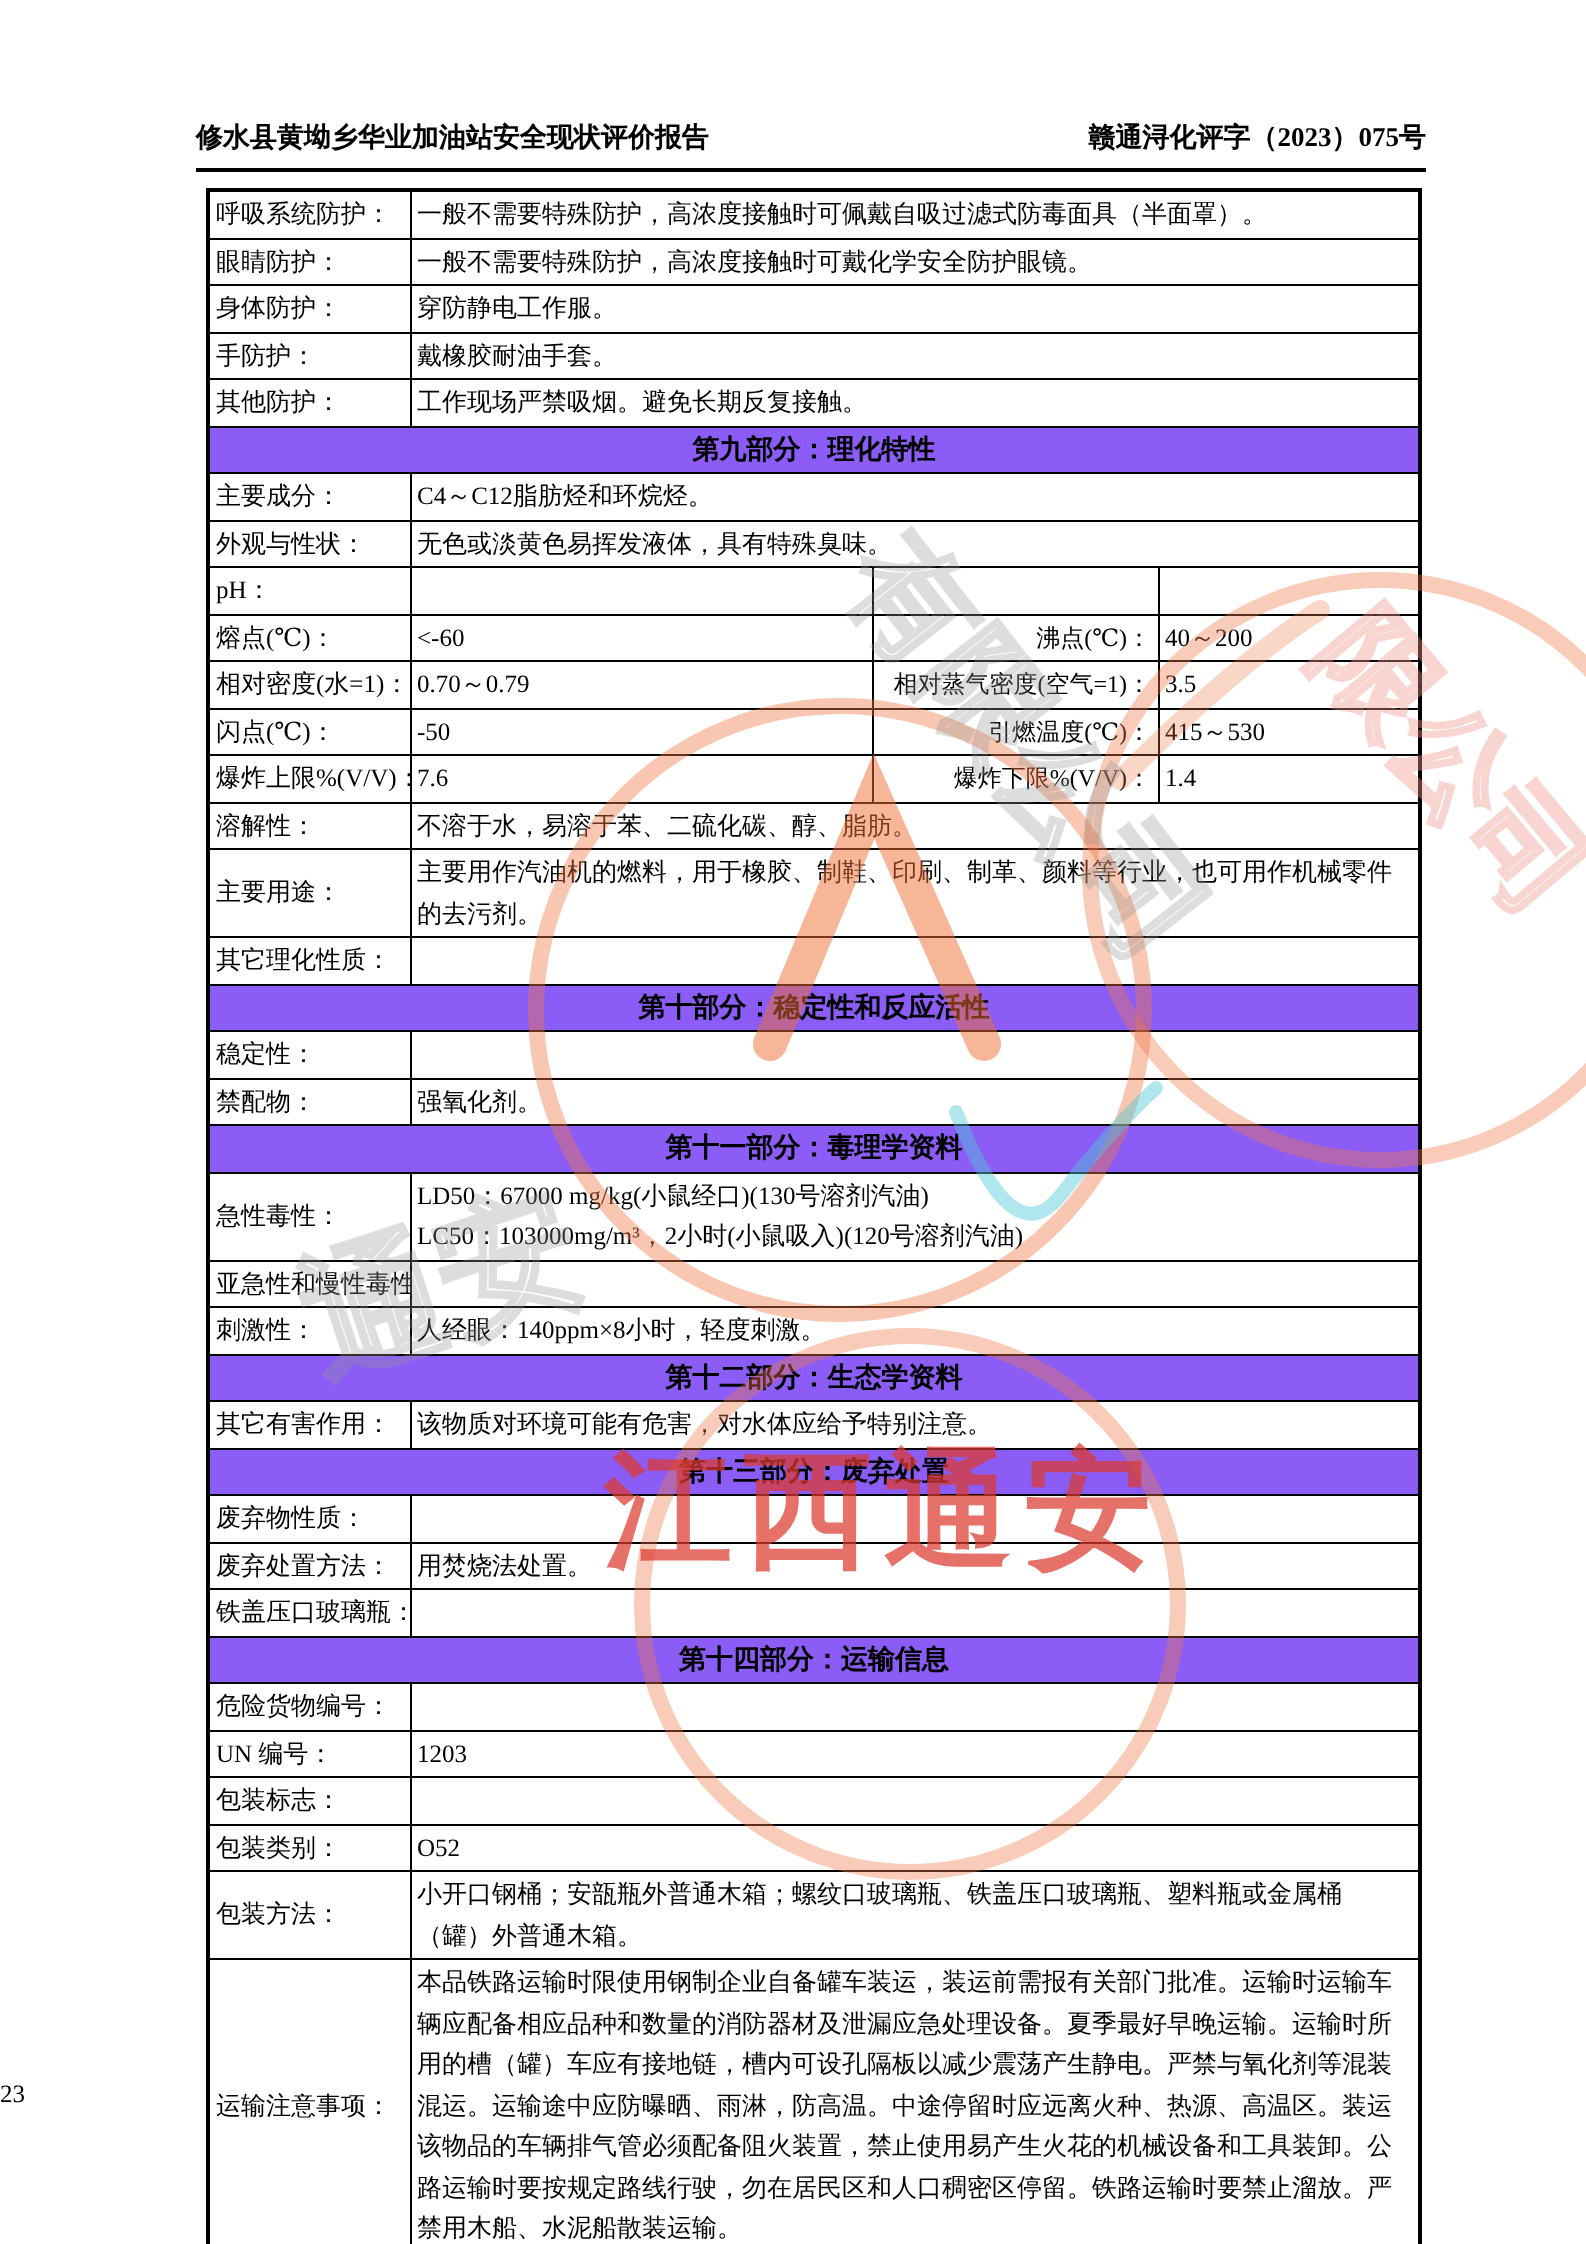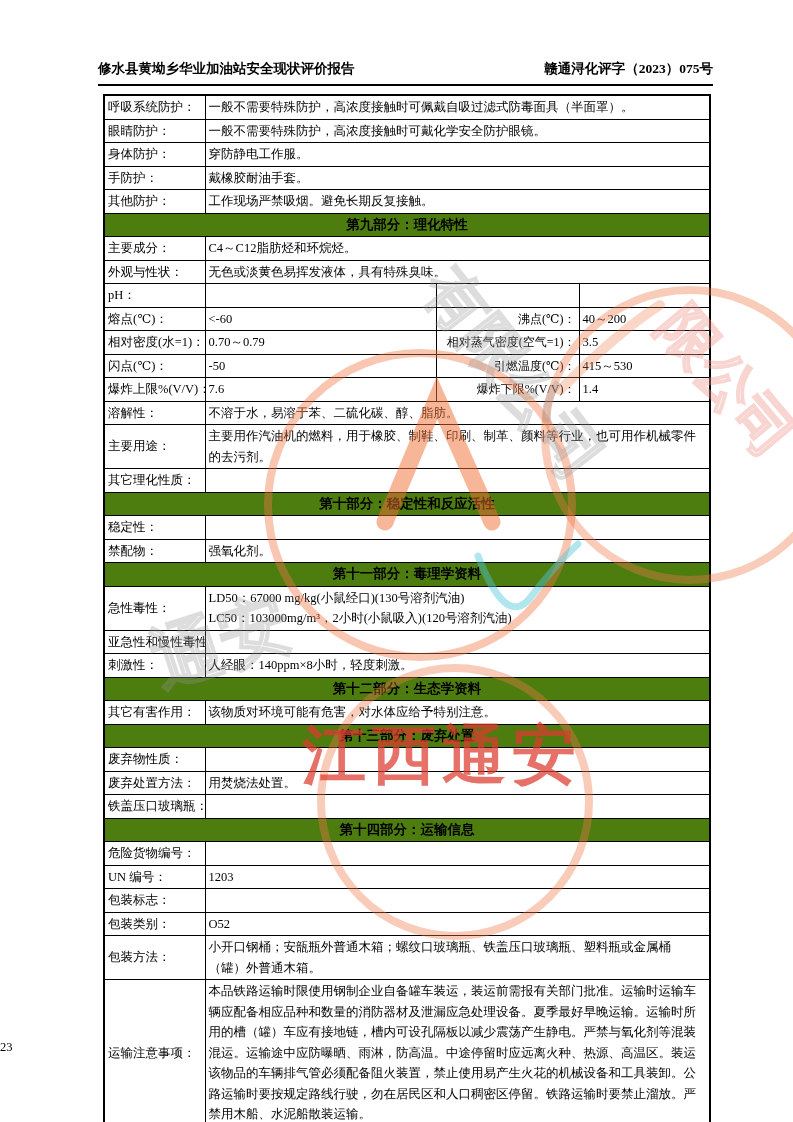--- a/index.html
+++ b/index.html
@@ -25,21 +25,21 @@
   table.msds td{
     border:1px solid #000;
     padding:1px 3px;height:20px;line-height:20.5px;
     vertical-align:middle;overflow:hidden;
   }
   td.lab{text-align:left;white-space:nowrap;padding-right:2px;}
   td.lab2{text-align:right;white-space:nowrap;font-size:12px;padding-right:2px;margin-top:42px;}
   td.val{text-align:left;white-space:pre-line;word-break:break-all;}
   td.sec{
     text-align:center;font-weight:bold;font-size:13.5px;
-    background:#4d7c0f;height:18px;line-height:18px;
+    background:#8b5cf6;height:18px;line-height:18px;
   }
   
   .pagenum{
     position:absolute;left:0;top:1040px;width:100%;
     text-align:left;font-size:12.5px;
   }
   
   .wm{position:absolute;left:0;top:0;width:793px;height:1122px;pointer-events:none;}
   .wm-red-text{
     position:absolute;left:286px;top:712px;

